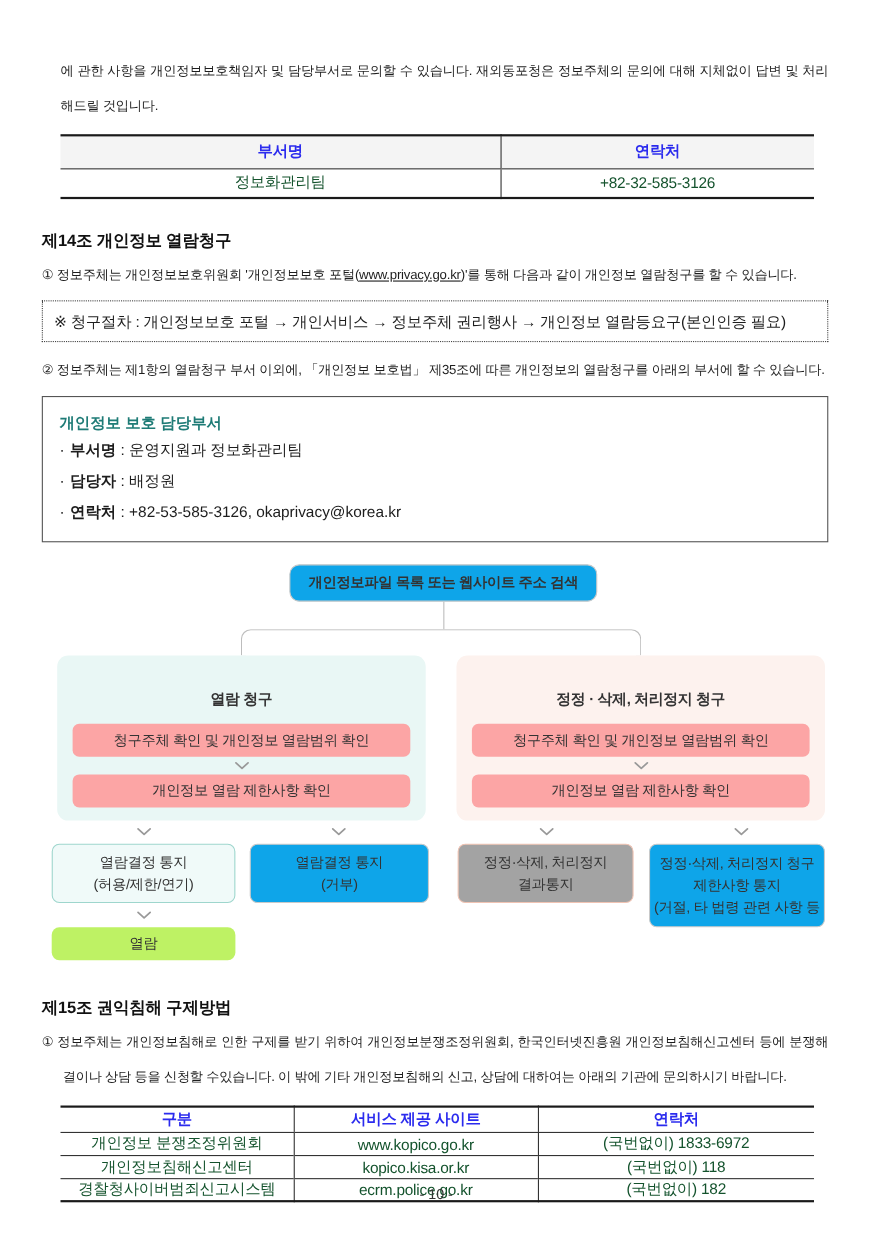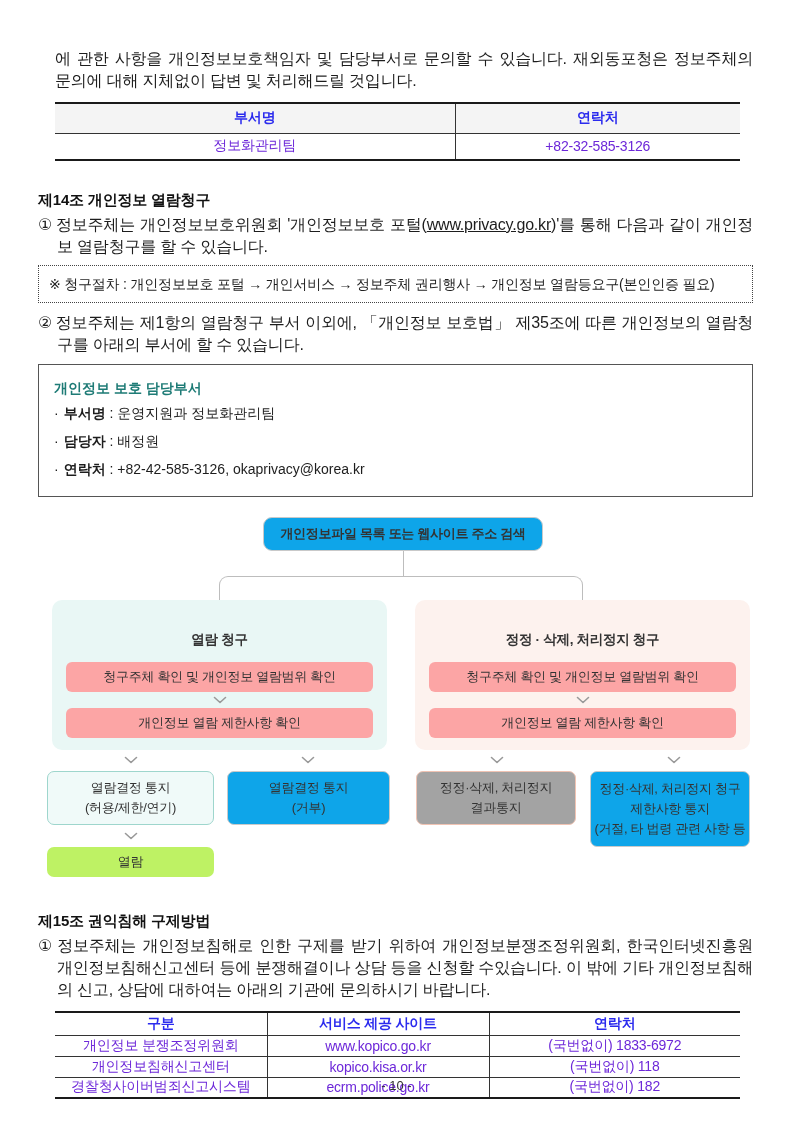--- a/index.html
+++ b/index.html
@@ -4,21 +4,21 @@
 <style>
   * { margin:0; padding:0; box-sizing:border-box; }
   body { background:#888; font-family:"Liberation Sans","DejaVu Sans",sans-serif; }
   .page {
     position:relative; width:793px; height:1121px; background:#fff;
     margin:0 auto; overflow:hidden; color:#222;
   }
   .content { padding:48px 40px 0 38px; }
 
   
-  .body-text { font-size:16px; line-height:22px; text-align:justify; color:#1d1d1d; letter-spacing:-0.2px; }
+  .body-text { font-size:12px; line-height:32px; text-align:justify; color:#1d1d1d; letter-spacing:-0.2px; }
   .intro { margin-left:17px; }
   .sec-title { font-size:15px; font-weight:bold; color:#111; margin-top:27px; line-height:24px; letter-spacing:-0.2px; }
   .clause { margin-top:2px; padding-left:19px; text-indent:-19px; }
   .clause .marker { margin-right:3px; }
   a.doc-link { color:#1d1d1d; text-decoration:underline; }
 
   
   .note-box {
     border:1px dotted #444; margin-top:7px; padding:8px 10px;
     font-size:14px; line-height:20px; color:#1d1d1d; letter-spacing:-0.2px;
@@ -34,21 +34,21 @@
     border-collapse:collapse; width:685px; margin:10px 0 0 17px;
     border-top:2px solid #1a1a1a; border-bottom:2px solid #1a1a1a;
     table-layout:fixed;
   }
   table.doc-table th, table.doc-table td {
     text-align:center; vertical-align:middle; font-size:14px; letter-spacing:-0.2px;
   }
   table.doc-table th {
     color:#2b2bee; font-weight:bold; border-bottom:1px solid #333; background:#f4f4f4;
   }
-  table.doc-table td { color:#6d28d9; font-weight:normal; }
+  table.doc-table td { color:#14532d; font-weight:normal; }
   table.doc-table th + th, table.doc-table td + td { border-left:1px solid #333; }
   table.t1 th { height:30px; }
   table.t1 td { height:27px; }
   table.t2 th { height:23px; background:#fff; }
   table.t2 td { height:21px; border-top:1px solid #333; }
 
   
   .flowchart { position:relative; margin:12px 0 0 9px; width:706px; height:374px;
                font-size:13px; color:#333; letter-spacing:-0.3px; }
   .fc-abs { position:absolute; }
@@ -108,21 +108,21 @@
     <p class="body-text clause"><span class="marker">①</span><span>정보주체는 개인정보보호위원회 '개인정보보호 포털(</span><a class="doc-link">www.privacy.go.kr</a><span>)'를 통해 다음과 같이 개인정보 열람청구를 할 수 있습니다.</span></p>
 
     <div class="note-box">※ 청구절차 : 개인정보보호 포털 → 개인서비스 → 정보주체 권리행사 → 개인정보 열람등요구(본인인증 필요)</div>
 
     <p class="body-text clause" style="margin-top:9px;"><span class="marker">②</span><span>정보주체는 제1항의 열람청구 부서 이외에, 「개인정보 보호법」 제35조에 따른 개인정보의 열람청구를 아래의 부서에 할 수 있습니다.</span></p>
 
     <div class="dept-box">
       <div class="dept-box-title">개인정보 보호 담당부서</div>
       <div class="dept-item"><span class="bullet">·</span><span class="lbl">부서명</span><span> : </span><span>운영지원과 정보화관리팀</span></div>
       <div class="dept-item"><span class="bullet">·</span><span class="lbl">담당자</span><span> : </span><span>배정원</span></div>
-      <div class="dept-item"><span class="bullet">·</span><span class="lbl">연락처</span><span> : </span><span>+82-42-585-3126, okaprivacy@korea.kr</span></div>
+      <div class="dept-item"><span class="bullet">·</span><span class="lbl">연락처</span><span> : </span><span>+82-53-585-3126, okaprivacy@korea.kr</span></div>
     </div>
 
     <div class="flowchart">
       <div class="fc-abs fc-box fc-top-box">개인정보파일 목록 또는 웹사이트 주소 검색</div>
       <div class="fc-abs fc-stem"></div>
       <div class="fc-abs fc-bracket"></div>
 
       <div class="fc-abs fc-panel fc-panel-left">
         <div class="fc-panel-title">열람 청구</div>
         <div class="fc-step">청구주체 확인 및 개인정보 열람범위 확인</div>

